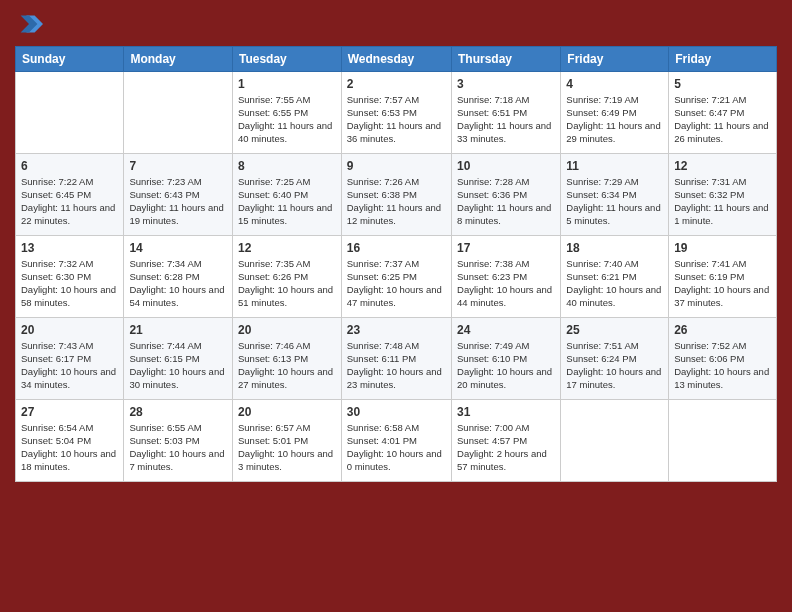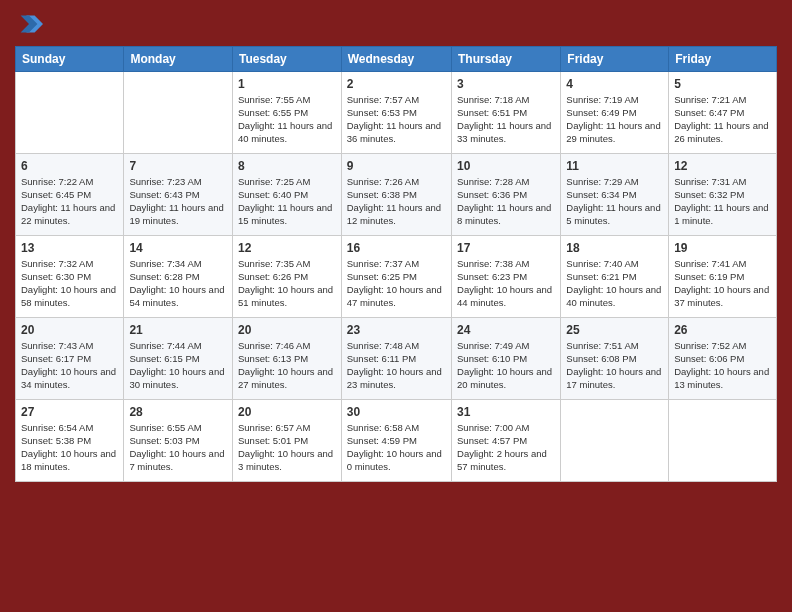--- a/index.html
+++ b/index.html
@@ -153,27 +153,27 @@
           <td><span class="day-num">17</span><span>Sunrise: 7:38 AM</span><br><span>Sunset: 6:23 PM</span><br><span>Daylight: 10 hours and 44 minutes.</span></td>
           <td><span class="day-num">18</span><span>Sunrise: 7:40 AM</span><br><span>Sunset: 6:21 PM</span><br><span>Daylight: 10 hours and 40 minutes.</span></td>
           <td><span class="day-num">19</span><span>Sunrise: 7:41 AM</span><br><span>Sunset: 6:19 PM</span><br><span>Daylight: 10 hours and 37 minutes.</span></td>
         </tr>
         <tr>
           <td><span class="day-num">20</span><span>Sunrise: 7:43 AM</span><br><span>Sunset: 6:17 PM</span><br><span>Daylight: 10 hours and 34 minutes.</span></td>
           <td><span class="day-num">21</span><span>Sunrise: 7:44 AM</span><br><span>Sunset: 6:15 PM</span><br><span>Daylight: 10 hours and 30 minutes.</span></td>
           <td><span class="day-num">20</span><span>Sunrise: 7:46 AM</span><br><span>Sunset: 6:13 PM</span><br><span>Daylight: 10 hours and 27 minutes.</span></td>
           <td><span class="day-num">23</span><span>Sunrise: 7:48 AM</span><br><span>Sunset: 6:11 PM</span><br><span>Daylight: 10 hours and 23 minutes.</span></td>
           <td><span class="day-num">24</span><span>Sunrise: 7:49 AM</span><br><span>Sunset: 6:10 PM</span><br><span>Daylight: 10 hours and 20 minutes.</span></td>
-          <td><span class="day-num">25</span><span>Sunrise: 7:51 AM</span><br><span>Sunset: 6:08 PM</span><br><span>Daylight: 10 hours and 17 minutes.</span></td>
+          <td><span class="day-num">25</span><span>Sunrise: 7:51 AM</span><br><span>Sunset: 6:24 PM</span><br><span>Daylight: 10 hours and 17 minutes.</span></td>
           <td><span class="day-num">26</span><span>Sunrise: 7:52 AM</span><br><span>Sunset: 6:06 PM</span><br><span>Daylight: 10 hours and 13 minutes.</span></td>
         </tr>
         <tr>
-          <td><span class="day-num">27</span><span>Sunrise: 6:54 AM</span><br><span>Sunset: 5:38 PM</span><br><span>Daylight: 10 hours and 18 minutes.</span></td>
+          <td><span class="day-num">27</span><span>Sunrise: 6:54 AM</span><br><span>Sunset: 5:04 PM</span><br><span>Daylight: 10 hours and 18 minutes.</span></td>
           <td><span class="day-num">28</span><span>Sunrise: 6:55 AM</span><br><span>Sunset: 5:03 PM</span><br><span>Daylight: 10 hours and 7 minutes.</span></td>
           <td><span class="day-num">20</span><span>Sunrise: 6:57 AM</span><br><span>Sunset: 5:01 PM</span><br><span>Daylight: 10 hours and 3 minutes.</span></td>
-          <td><span class="day-num">30</span><span>Sunrise: 6:58 AM</span><br><span>Sunset: 4:59 PM</span><br><span>Daylight: 10 hours and 0 minutes.</span></td>
+          <td><span class="day-num">30</span><span>Sunrise: 6:58 AM</span><br><span>Sunset: 4:01 PM</span><br><span>Daylight: 10 hours and 0 minutes.</span></td>
           <td><span class="day-num">31</span><span>Sunrise: 7:00 AM</span><br><span>Sunset: 4:57 PM</span><br><span>Daylight: 2 hours and 57 minutes.</span></td>
           <td class="empty-cell"></td>
           <td class="empty-cell"></td>
         </tr>
       </tbody>
   </table>
 </div>
 
 </body></html>

